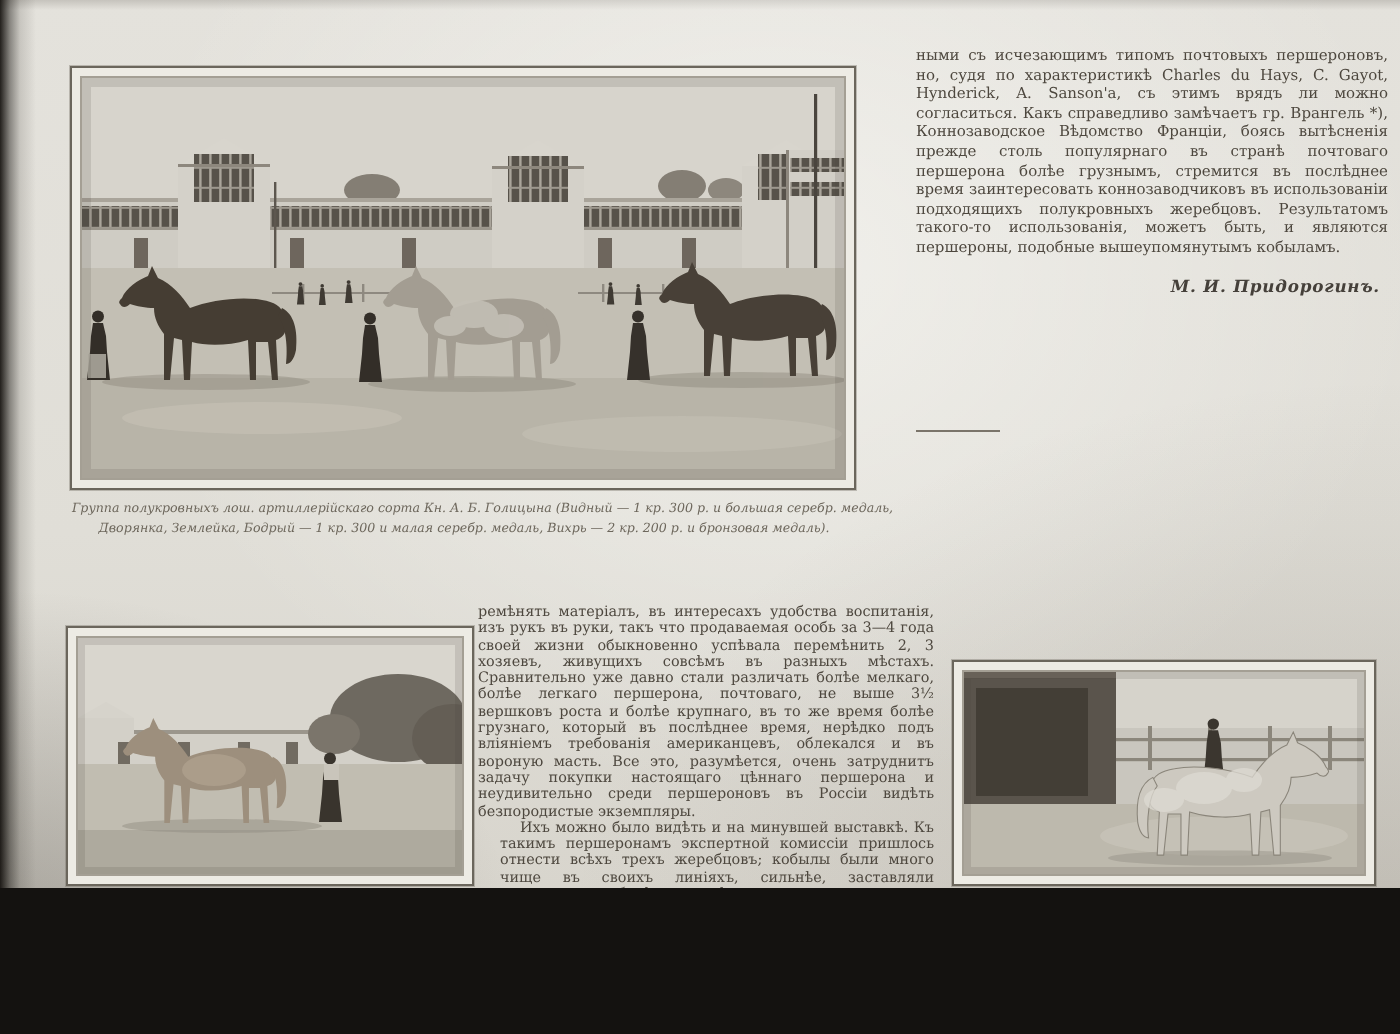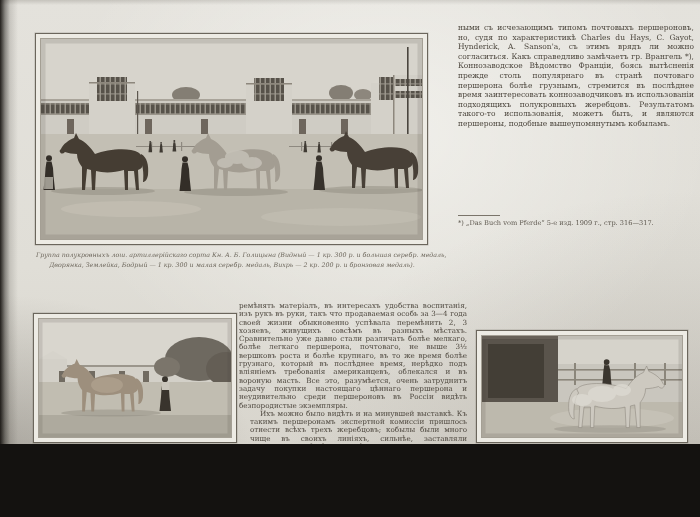--- a/index.html
+++ b/index.html
@@ -177,24 +177,24 @@
       </svg>
     </div>
   </figure>
   <div class="caption top-caption">
     <div class="cap-line">Группа полукровныхъ лош. артиллерійскаго сорта Кн. А. Б. Голицына (Видный — 1 кр. 300 р. и большая серебр. медаль,</div>
     <div class="cap-line">Дворянка, Землейка, Бодрый — 1 кр. 300 и малая серебр. медаль, Вихрь — 2 кр. 200 р. и бронзовая медаль).</div>
   </div>
 
   <div class="right-col">
     <p class="body-text">ными съ исчезающимъ типомъ почтовыхъ першероновъ, но, судя по характеристикѣ Charles du Hays, C. Gayot, Hynderick, A. Sanson'а, съ этимъ врядъ ли можно согласиться. Какъ справедливо замѣчаетъ гр. Врангель *), Коннозаводское Вѣдомство Франціи, боясь вытѣсненія прежде столь популярнаго въ странѣ почтоваго першерона болѣе грузнымъ, стремится въ послѣднее время заинтересовать коннозаводчиковъ въ использованіи подходящихъ полукровныхъ жеребцовъ. Результатомъ такого-то использованія, можетъ быть, и являются першероны, подобные вышеупомянутымъ кобыламъ.</p>
+    <p class="signature">М. И. Придорогинъ.</p>
   </div>
   <div class="footnote">
     <div class="footnote-rule"></div>
-    <p>*) „Das Buch vom Pferde“ 5-е изд. 1909 г., стр. 316—317.</p>
   </div>
 
   <div class="mid-col">
     <p class="body-text">ремѣнять матеріалъ, въ интересахъ удобства воспитанія, изъ рукъ въ руки, такъ что продаваемая особь за 3—4 года своей жизни обыкновенно успѣвала перемѣнить 2, 3 хозяевъ, живущихъ совсѣмъ въ разныхъ мѣстахъ. Сравнительно уже давно стали различать болѣе мелкаго, болѣе легкаго першерона, почтоваго, не выше 3½ вершковъ роста и болѣе крупнаго, въ то же время болѣе грузнаго, который въ послѣднее время, нерѣдко подъ вліяніемъ требованія американцевъ, облекался и въ вороную масть. Все это, разумѣется, очень затруднитъ задачу покупки настоящаго цѣннаго першерона и неудивительно среди першероновъ въ Россіи видѣть безпородистые экземпляры.</p>
     <p class="body-text indent">Ихъ можно было видѣть и на минувшей выставкѣ. Къ такимъ першеронамъ экспертной комиссіи пришлось отнести всѣхъ трехъ жеребцовъ; кобылы были много чище въ своихъ линіяхъ, сильнѣе, заставляли предполагать болѣе опредѣленную чистопородность, особенно одна изъ нихъ, сѣро-крапчатая „Вѣгонь“ Хрѣновскаго завода, хотя въ типѣ собственно першеронскомъ больше ея товарка по заводу „Висла“, тогда какъ первую по складу назвалъ удачно одинъ изъ экспертовъ, кн. А. Б. Голицынъ, — прекраснымъ тракененомъ. Въ „Вислѣ“ было больше кости и ширины, хотя она короче первой и нѣсколько саблиста. Одинъ изъ экспертовъ находитъ этихъ Хрѣновскихъ кобылъ идентич-</p>
   </div>
 
   <div class="page-number">— 122 —</div>
 
   <figure class="photo-frame bl">

